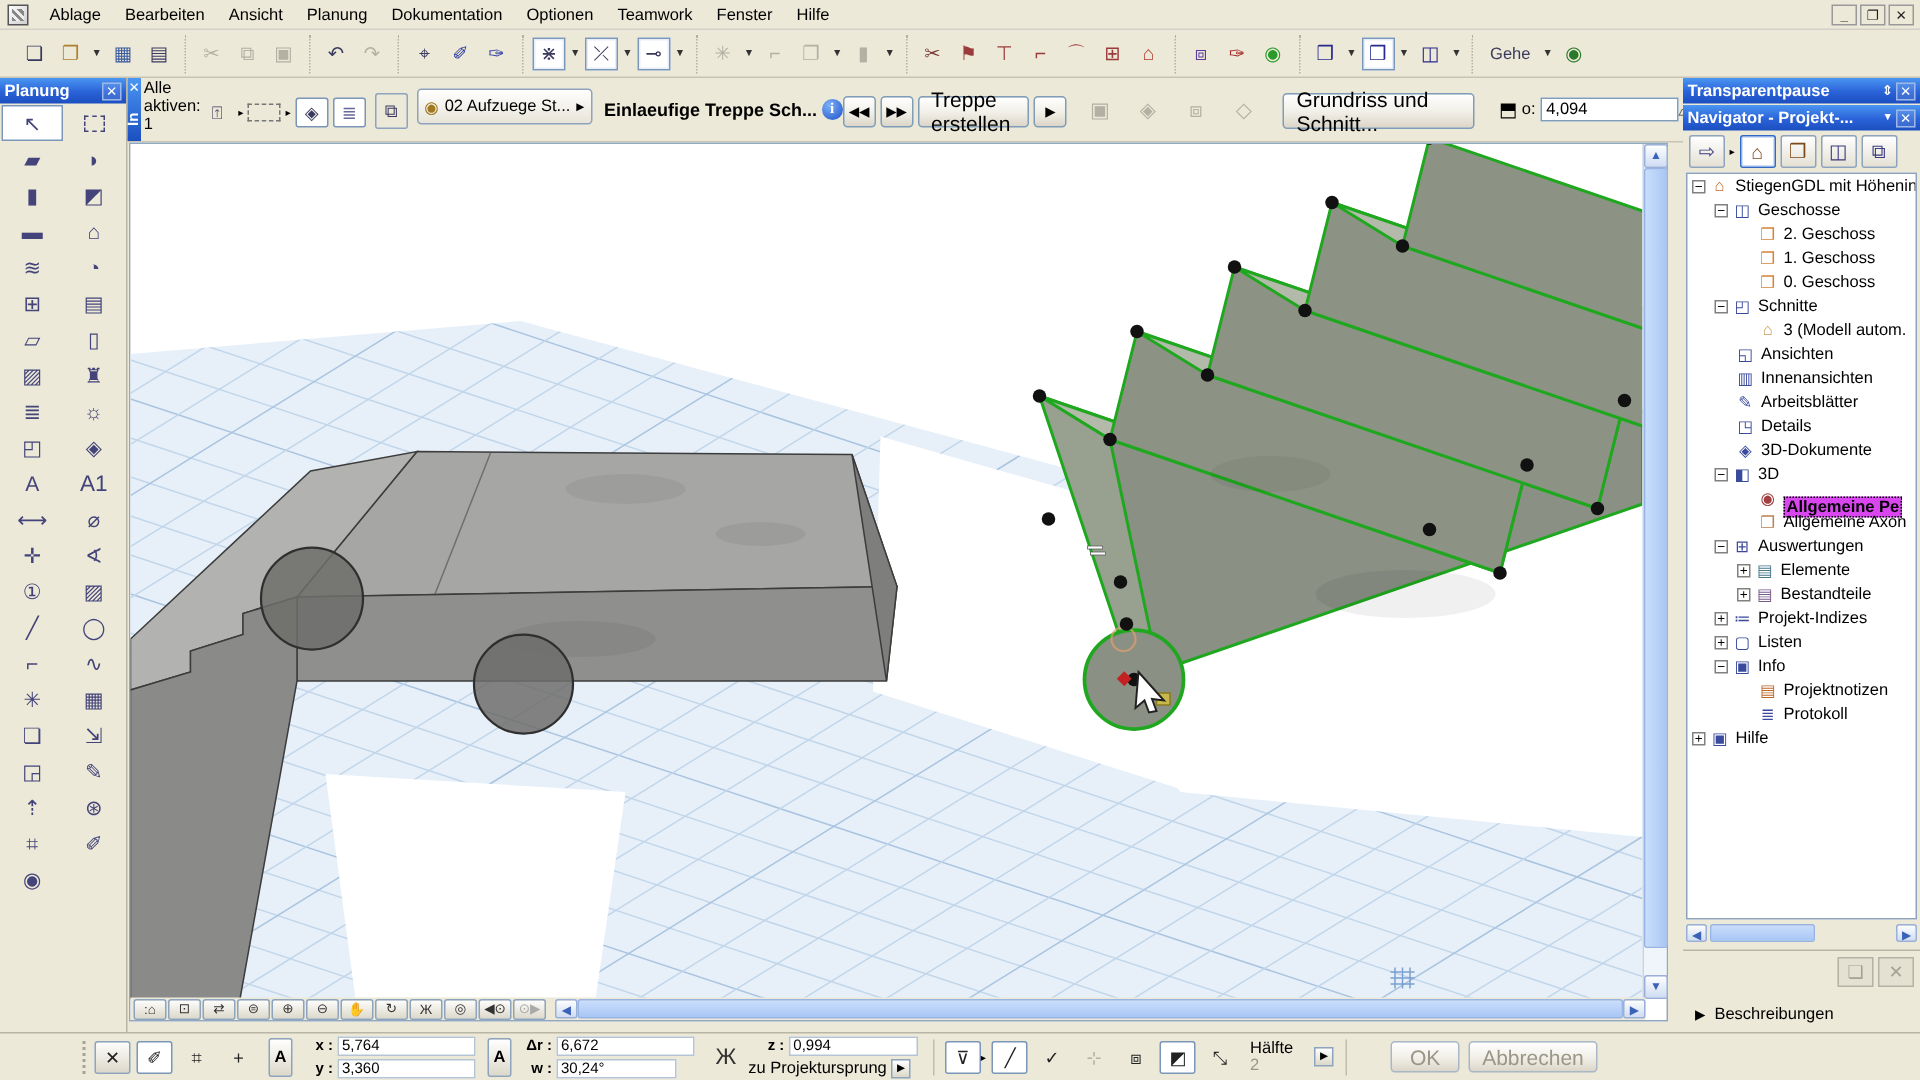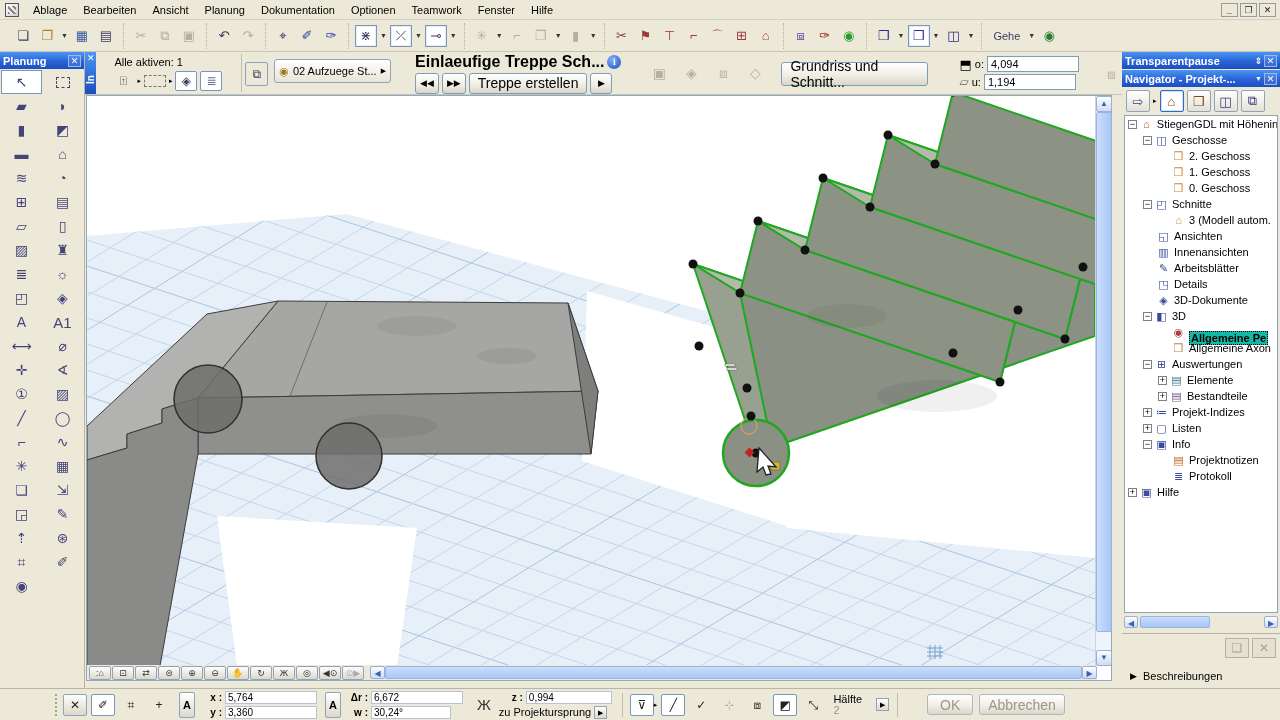--- a/index.html
+++ b/index.html
@@ -48,32 +48,32 @@
   .tool-ic{font-size:14px;color:#44447a;}
   .tool-ic.dashed{width:14px;height:11px;border:1px dashed #44447a;}
 
   
   .infobar{position:absolute;left:85px;top:52px;width:1037px;height:43px;background:#ece9d8;
            border-bottom:1px solid #c8c4b4;display:flex;align-items:stretch;}
   .in-strip{width:13px;background:linear-gradient(180deg,#4a96f2,#1b4fc0);color:#fff;
             display:flex;flex-direction:column;align-items:center;}
   .in-strip .x{font-size:9px;font-weight:bold;line-height:12px;}
   .in-strip .v{transform:rotate(-90deg);font-weight:bold;font-size:10px;margin-top:10px;}
-  .ib-col{display:flex;flex-direction:column;justify-content:center;padding:1px 16px;}
+  .ib-col{display:flex;flex-direction:row;justify-content:space-between;padding:1px 0;}
   .ib-row{display:flex;align-items:center;gap:3px;}
   .small-note{font-size:11px;padding-left:2px;}
   .mini-btn{height:20px;min-width:22px;border:1px solid transparent;display:inline-flex;
             align-items:center;justify-content:center;font-size:12px;color:#3a3a5e;}
   .mini-btn.pressed{border:1px solid #7a96b8;background:#fff;border-radius:2px;}
   .mini-more{font-size:7px;}
   .sep-v{width:1px;background:#c2beae;margin:2px 3px;}
   .combo{border:1px solid #8ea4be;border-radius:3px;background:linear-gradient(#fff,#e8e4d8);
          height:24px;display:flex;align-items:center;padding:0 4px;gap:4px;margin-top:7px;}
   .eye{color:#a07820;font-size:11px;}
-  .elem-title{font-weight:bold;font-size:16px;white-space:nowrap;}
+  .elem-title{font-weight:bold;font-size:12px;white-space:nowrap;}
   .info-i{width:14px;height:14px;border-radius:50%;background:radial-gradient(circle at 35% 30%,#7fb0f8,#1b50c8);
           color:#fff;font-size:10px;font-weight:bold;text-align:center;line-height:14px;font-family:"Liberation Serif",serif;}
   .xp-btn{border:1px solid #7f9db9;border-radius:3px;background:linear-gradient(#ffffff,#f0eee6 55%,#dcd6c8);
           height:21px;display:inline-flex;align-items:center;justify-content:center;padding:0 8px;font-size:14px;}
   .xp-btn.sq{padding:0 4px;min-width:22px;font-size:9px;font-weight:bold;}
   .xp-btn.disabled{color:#9a9788;border-color:#a8b8c8;}
   .gray-ic{color:#b3b0a4;font-size:14px;width:24px;text-align:center;}
   .field{background:#fff;border:1px solid #7f9db9;height:16px;min-width:92px;padding:1px 3px;font-size:11px;}
   .fld-lab{font-size:11px;text-align:right;}
 
@@ -102,21 +102,21 @@
   .nvbtn{width:24px;height:22px;border:1px solid #8ea4be;border-radius:2px;background:linear-gradient(#fff,#e4e0d4);
          display:inline-flex;align-items:center;justify-content:center;font-size:13px;color:#7a4a1a;}
   .nvbtn.navy{color:#3a3a7e;}
   .nvbtn.pressed{background:#fff;border-color:#316ac5;box-shadow:inset 0 0 0 1px #cfe0f8;}
   .tree-wrap{background:#fff;border:1px solid #8ea4be;margin:0 2px;height:498px;overflow:hidden;}
   .tree-row{display:flex;align-items:center;height:16px;white-space:nowrap;}
   .expander{width:11px;height:9px;margin-right:2px;display:inline-flex;align-items:center;justify-content:center;}
   .expander.box{border:1px solid #808080;background:#fff;font-size:9px;line-height:7px;width:9px;}
   .ticon{width:15px;text-align:center;font-size:11px;margin-right:3px;}
   .tlabel{overflow:hidden;text-align:center;}
-  .tree-row.selected .tlabel{font-weight:bold;border:1px dotted #000;background:#14b8a6;padding:0 1px;margin-top:11px;}
+  .tree-row.selected .tlabel{font-weight:bold;border:1px dotted #000;background:#d946ef;padding:0 1px;margin-top:11px;}
   .tree-hscroll{display:flex;align-items:center;margin:2px 2px 0 2px;height:14px;}
   .tree-hscroll .thumb{width:70px;height:12px;background:linear-gradient(180deg,#cadefc,#a8c6f4);
         border:1px solid #98b4e4;border-radius:2px;margin-left:2px;}
   .nav-lower{border-top:1px solid #b9b5a5;margin-top:4px;padding:4px 4px;}
   .nl-btns{display:flex;justify-content:flex-end;gap:3px;}
   .nlbtn{width:24px;height:20px;border:1px solid #b5b2a5;background:#e4e1d2;color:#a5a294;
          display:inline-flex;align-items:center;justify-content:center;font-size:12px;}
   .descr-row{display:flex;align-items:center;gap:6px;margin-top:12px;padding-left:4px;}
   .descr-tri{font-size:9px;}
 

